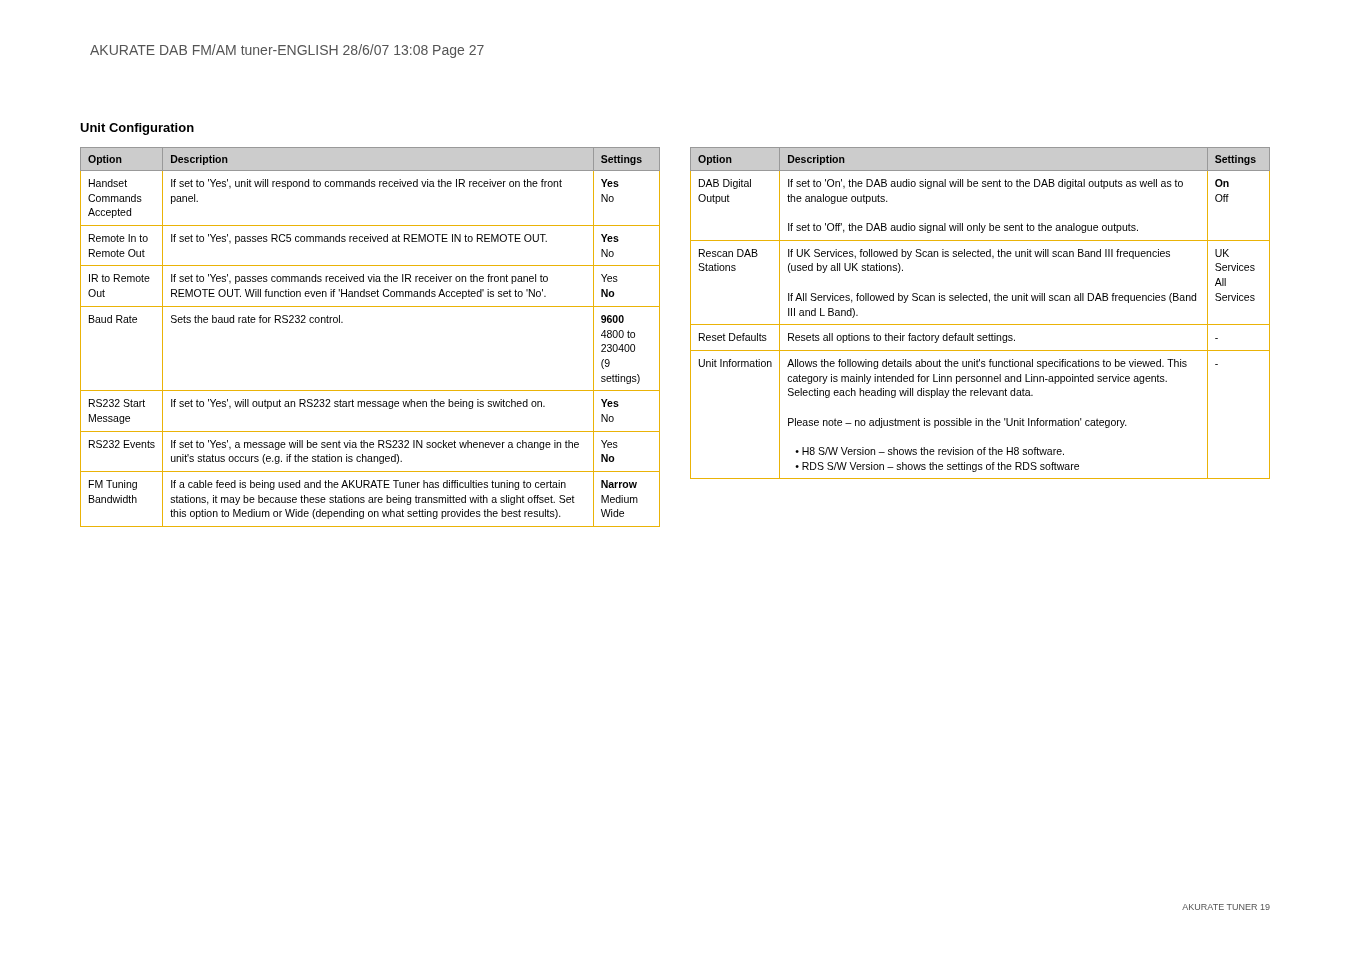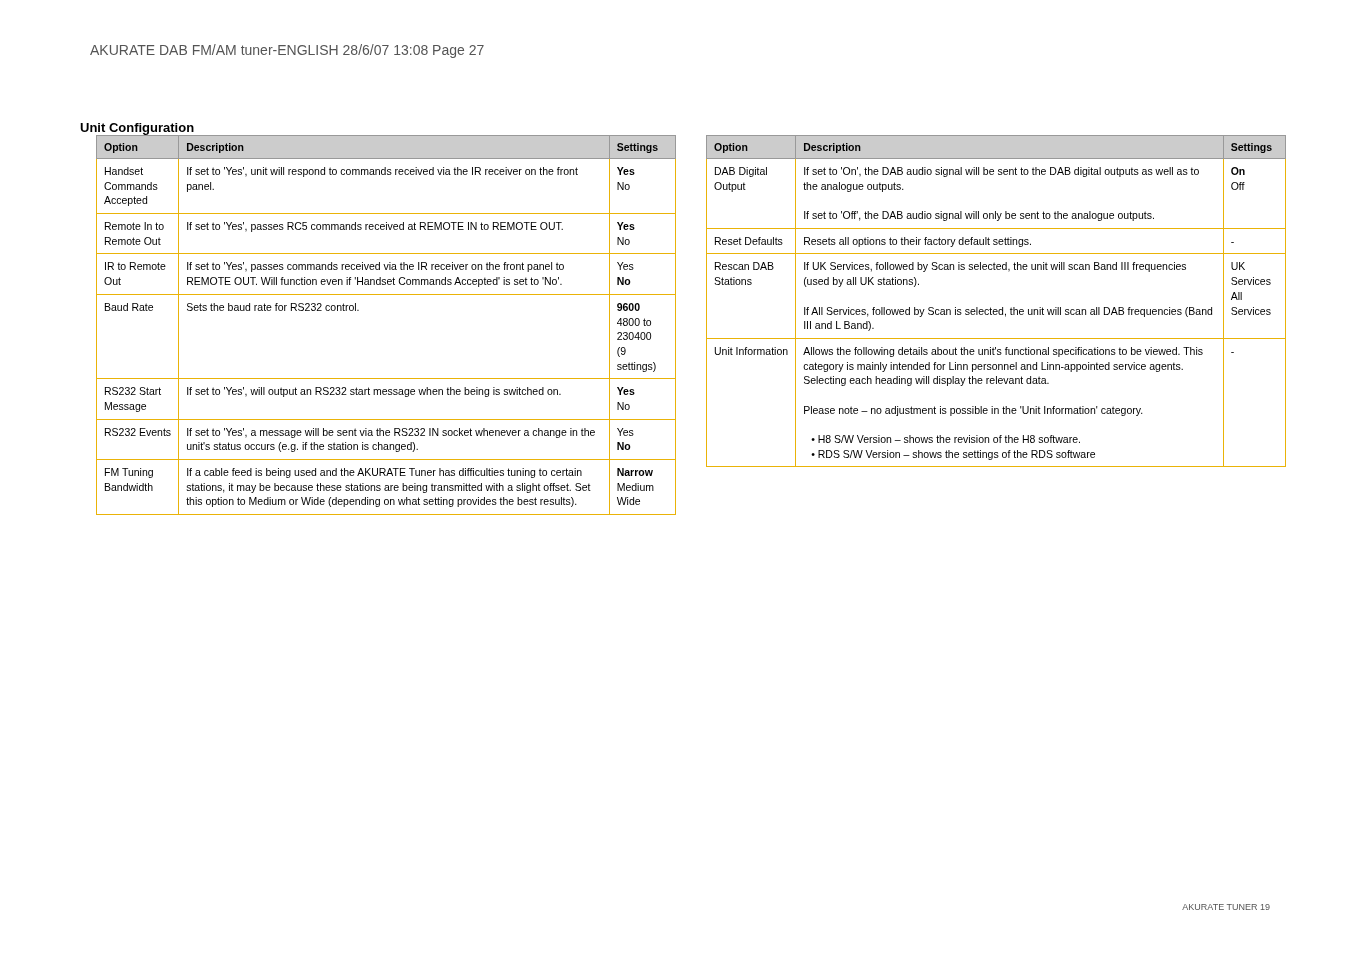--- a/index.html
+++ b/index.html
@@ -30,37 +30,37 @@
       border-style: solid;
     }
     .corner-tl { top: 20px; left: 20px; border-width: 1px 0 0 1px; }
     .corner-tr { top: 20px; right: 20px; border-width: 1px 1px 0 0; }
     .corner-bl { bottom: 20px; left: 20px; border-width: 0 0 1px 1px; }
     .corner-br { bottom: 20px; right: 20px; border-width: 0 1px 1px 0; }
 
     .page-title {
       font-size: 13px;
       font-weight: bold;
+      margin-bottom: 12px;
       margin-top: 50px;
     }
 
     .tables-wrapper {
       display: flex;
       gap: 30px;
     }
 
     .table-section {
       flex: 1;
     }
 
     table {
       width: 100%;
       border-collapse: collapse;
       font-size: 10.5px;
-      margin-left: 16px;
     }
 
     table th {
       background: #ccc;
       border: 1px solid #999;
       padding: 5px 7px;
       font-weight: bold;
       text-align: left;
       font-size: 10.5px;
     }
@@ -301,32 +301,32 @@
           <tr>
             <td>DAB Digital<br>Output</td>
             <td>
               If set to 'On', the DAB audio signal will be sent to the DAB digital outputs as well as to the analogue outputs.<br><br>
               If set to 'Off', the DAB audio signal will only be sent to the analogue outputs.
             </td>
             <td><span class="bold">On</span><br>Off</td>
           </tr>
 
           <tr>
-            <td>Reset Defaults</td>
-            <td>Resets all options to their factory default settings.</td>
-            <td>-</td>
-          </tr>
-
-          <tr>
             <td>Rescan DAB<br>Stations</td>
             <td>
               If UK Services, followed by Scan is selected, the unit will scan Band III frequencies (used by all UK stations).<br><br>
               If All Services, followed by Scan is selected, the unit will scan all DAB frequencies (Band III and L Band).
             </td>
             <td>UK Services<br>All Services</td>
+          </tr>
+
+          <tr>
+            <td>Reset Defaults</td>
+            <td>Resets all options to their factory default settings.</td>
+            <td>-</td>
           </tr>
 
           <tr>
             <td>Unit Information</td>
             <td>
               Allows the following details about the unit's functional specifications to be viewed. This category is mainly intended for Linn personnel and Linn-appointed service agents. Selecting each heading will display the relevant data.<br><br>
               Please note – no adjustment is possible in the 'Unit Information' category.<br><br>
               <span class="bullet">• H8 S/W Version – shows the revision of the H8 software.</span><br>
               <span class="bullet">• RDS S/W Version – shows the settings of the RDS software</span>
             </td>

